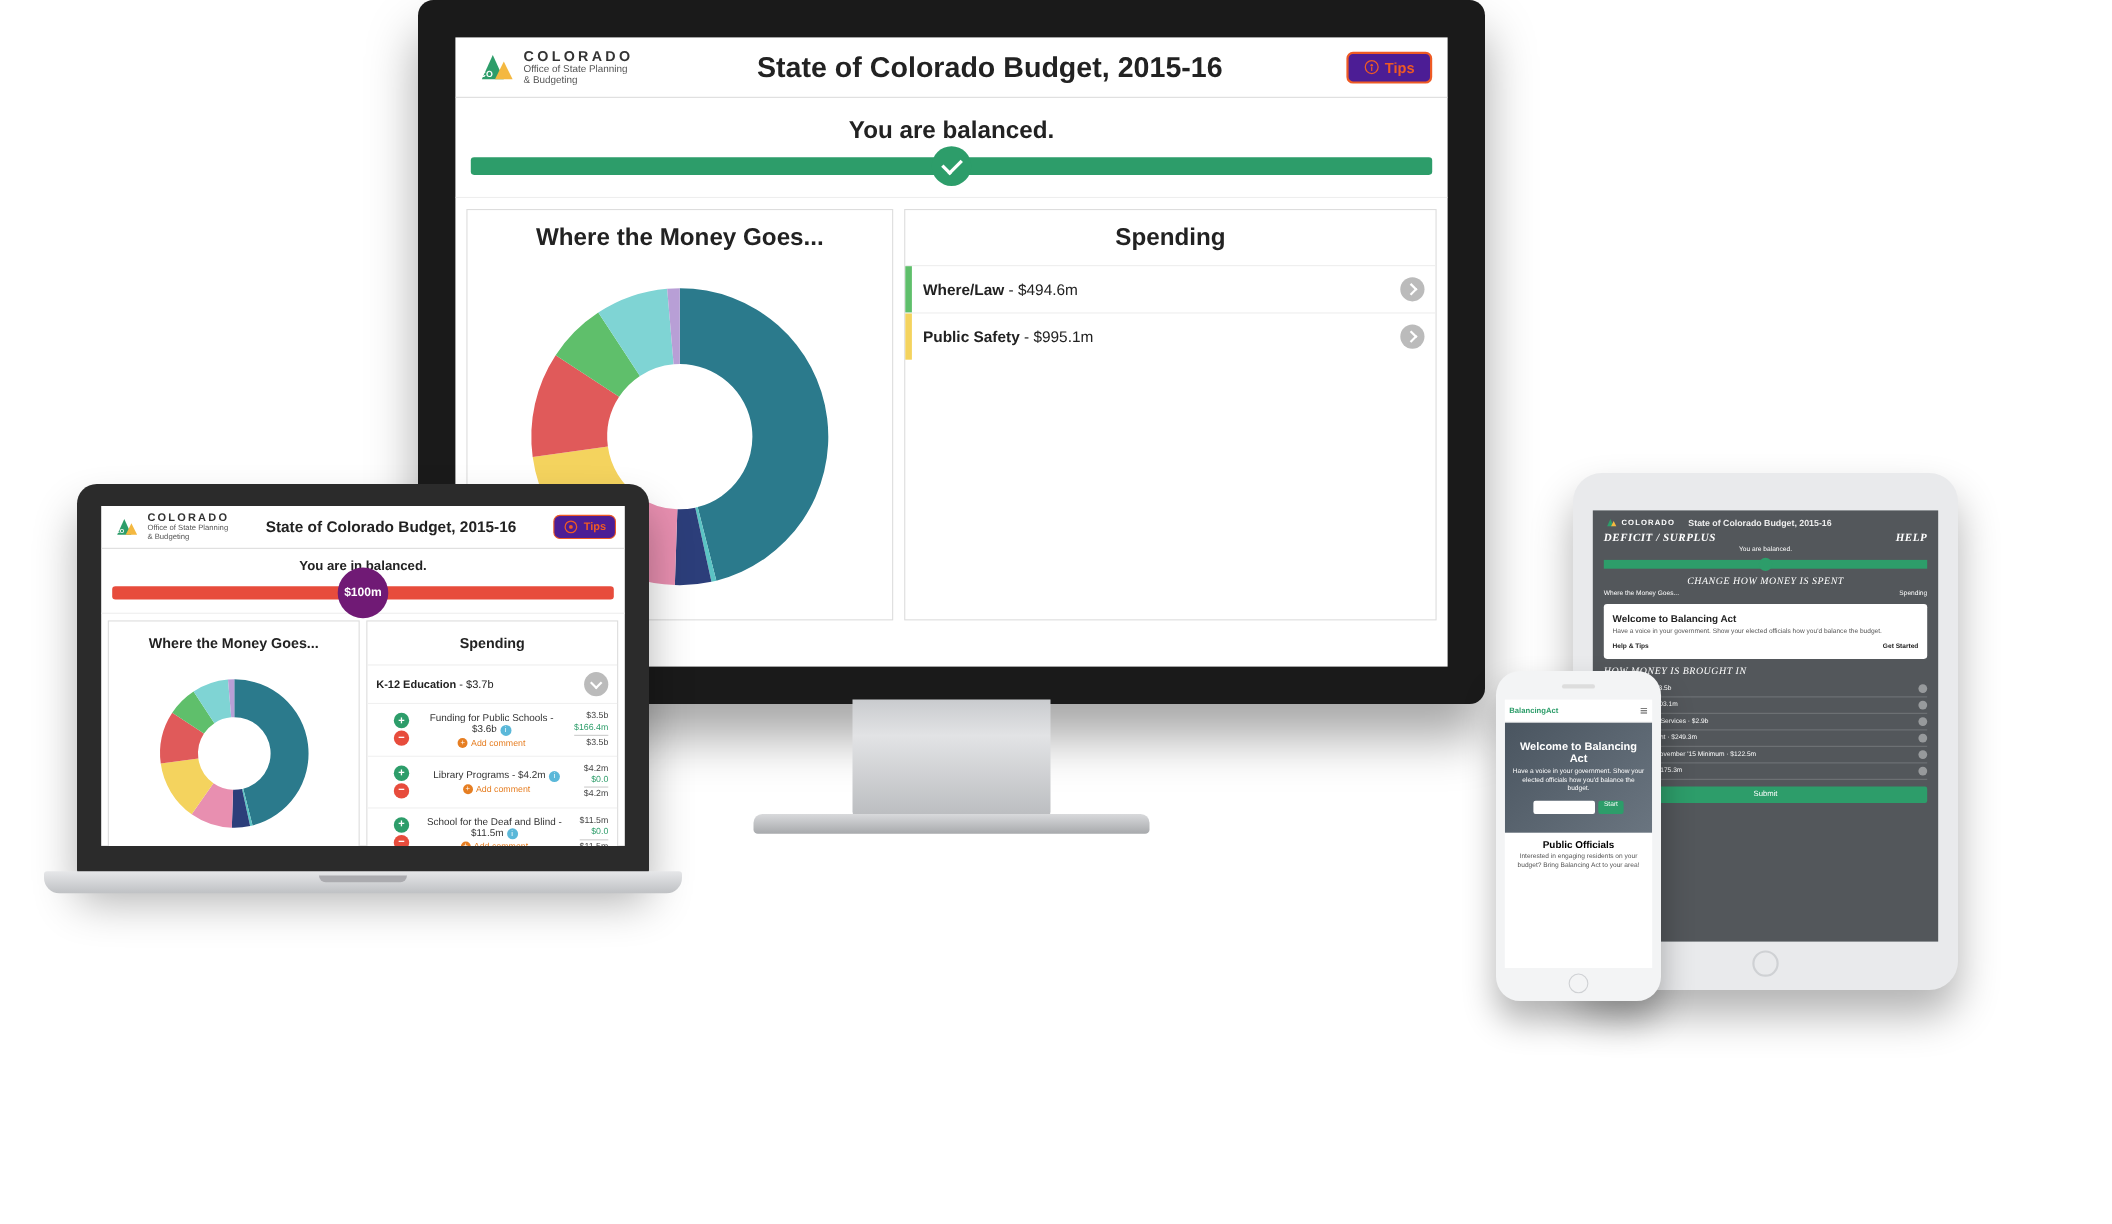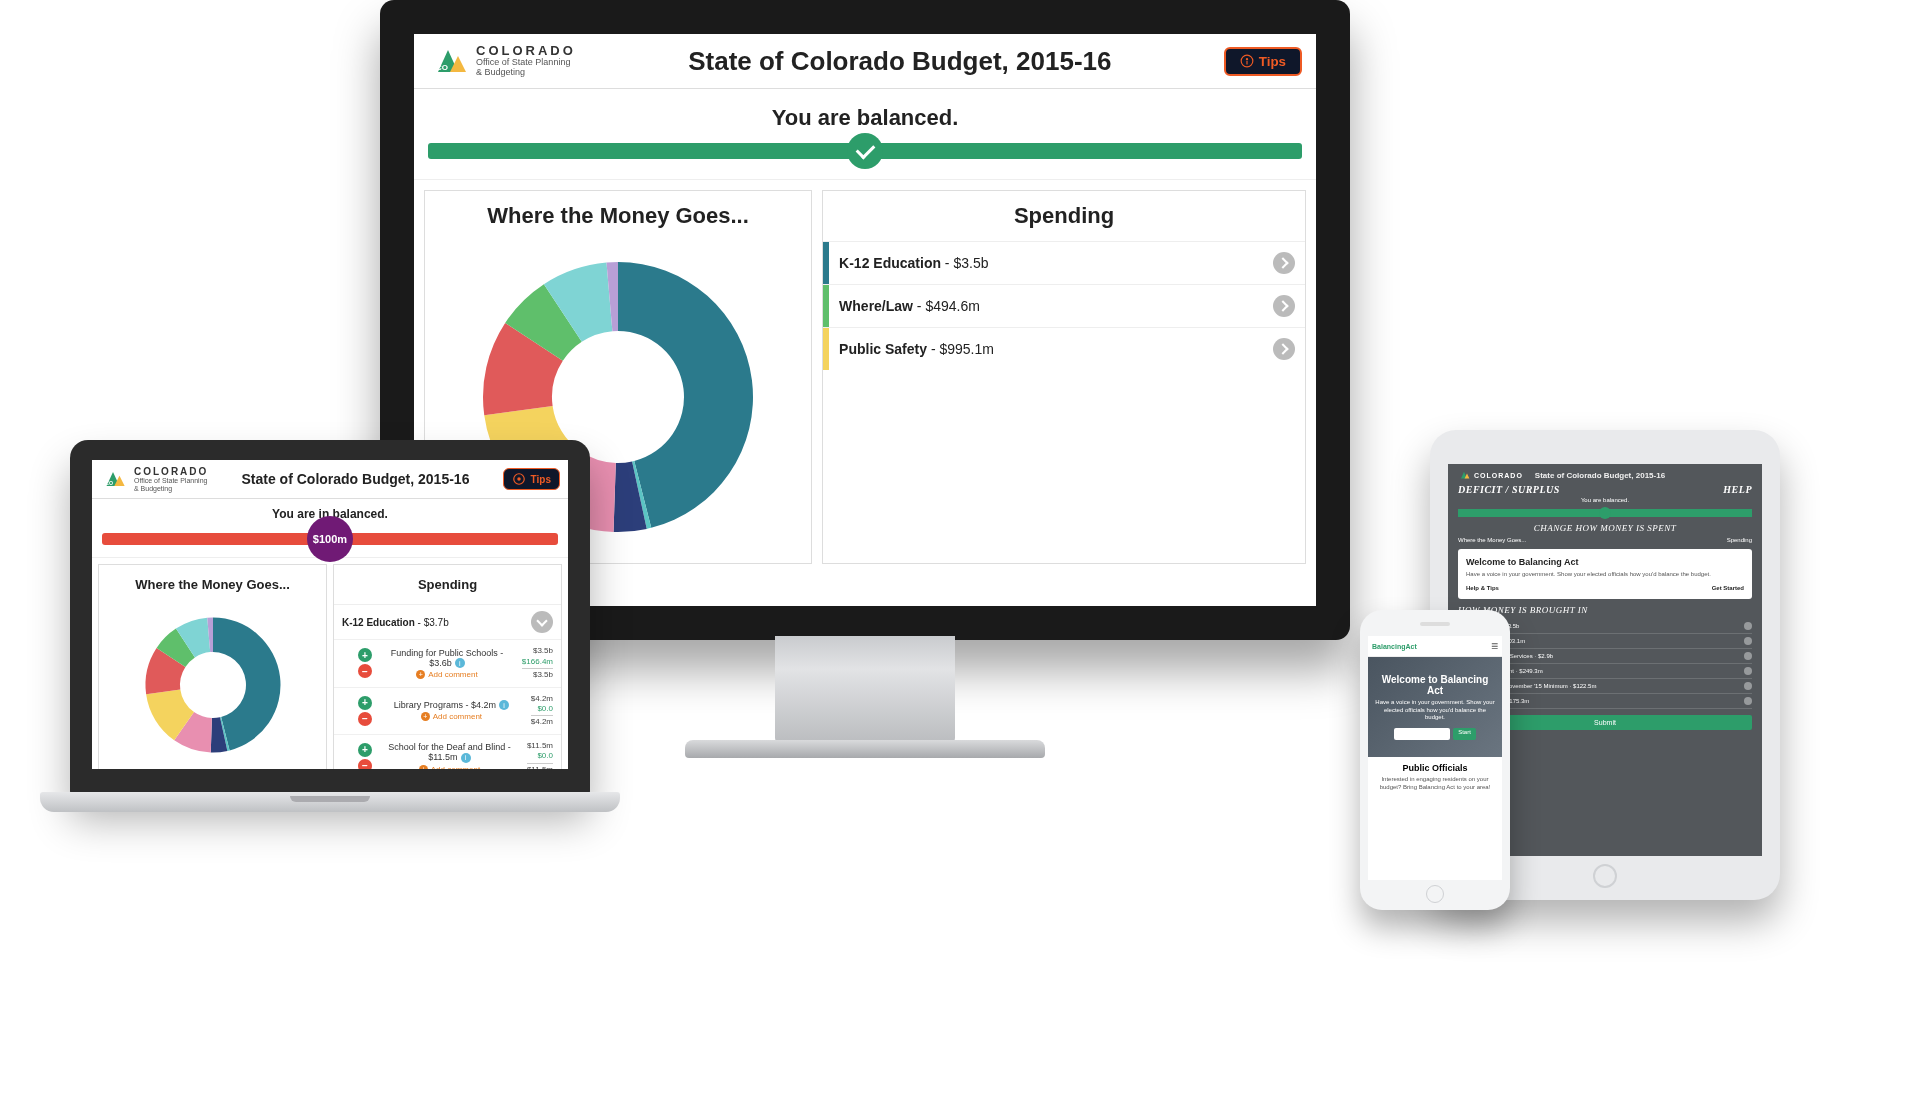--- a/index.html
+++ b/index.html
@@ -39,21 +39,21 @@
 
   
   .app-header { display:flex; align-items:center; justify-content:space-between; padding:10px 14px; border-bottom:1px solid #ddd; }
   .logo { display:flex; align-items:center; gap:8px; }
   .logo-mark { width:40px; height:34px; position:relative; }
   .logo-mark svg { width:100%; height:100%; }
   .logo-text { line-height:1.1; }
   .logo-text .top { font-weight:700; letter-spacing:3px; font-size:13px; color:#333; }
   .logo-text .sub { font-size:9px; color:#555; }
   .app-title { font-weight:700; color:#222; }
-  .tips-btn { border:2px solid #ee5a24; border-radius:6px; padding:5px 14px; color:#ee5a24; font-weight:700; display:flex; align-items:center; gap:5px; background:#0f172a; cursor:pointer; }
+  .tips-btn { border:2px solid #ee5a24; border-radius:6px; padding:5px 14px; color:#ee5a24; font-weight:700; display:flex; align-items:center; gap:5px; background:#4c1d95; cursor:pointer; }
   .tips-btn svg { width:14px; height:14px; }
 
   .status-block { padding:16px 14px 20px; border-bottom:1px solid #eee; }
   .status-text { text-align:center; font-weight:700; color:#222; margin-bottom:12px; }
   .balance-bar { position:relative; height:16px; border-radius:3px; }
   .balance-bar.green { background:#2d9d6a; }
   .balance-bar.red { background:#e74c3c; }
   .balance-knob { position:absolute; top:50%; left:50%; transform:translate(-50%,-50%); border-radius:50%; display:flex; align-items:center; justify-content:center; color:#fff; font-weight:700; }
   .balance-knob.green { width:36px; height:36px; background:#2d9d6a; }
   .balance-knob.red { width:46px; height:46px; background:#701a75; font-size:11px; }
@@ -221,25 +221,20 @@
                 <path d="M12.381130518623834 25.305452850007867 A45 45 0 0 1 25.29690312157437 12.38674429652336 L37.92293041499191 31.61129721163364 A22 22 0 0 0 31.608552697993872 37.92711028222607 Z" fill="#5fbf6b"></path>
                 <path d="M25.29690312157437 12.38674429652336 A45 45 0 0 1 46.1700618813965 5.163278732631802 L48.12758580868273 28.079825158175545 A22 22 0 0 0 37.92293041499191 31.61129721163364 Z" fill="#7fd4d4"></path>
                 <path d="M46.1700618813965 5.163278732631802 A45 45 0 0 1 49.999999999999915 5 L49.99999999999996 28 A22 22 0 0 0 48.12758580868273 28.079825158175545 Z" fill="#b89fd6"></path>
               </svg>
           </div>
         </div>
         <div class="panel">
           <div class="panel-title" style="font-size:22px">Spending</div>
           <div class="spend-list" id="spend-list-desktop">
               <div class="spend-row">
-                <div class="color-strip" style="background:#2b7a8c"></div>
-  <span class="spend-label"><b>K-12 Education</b> - $3.5b</span>
-  <span class="chevbtn"></span>
-              </div>
-              <div class="spend-row">
                 <div class="color-strip" style="background:#5fbf6b"></div>
   <span class="spend-label"><b>Where/Law</b> - $494.6m</span>
   <span class="chevbtn"></span>
               </div>
               <div class="spend-row">
                 <div class="color-strip" style="background:#f4d35e"></div>
   <span class="spend-label"><b>Public Safety</b> - $995.1m</span>
   <span class="chevbtn"></span>
               </div>
             </div>

